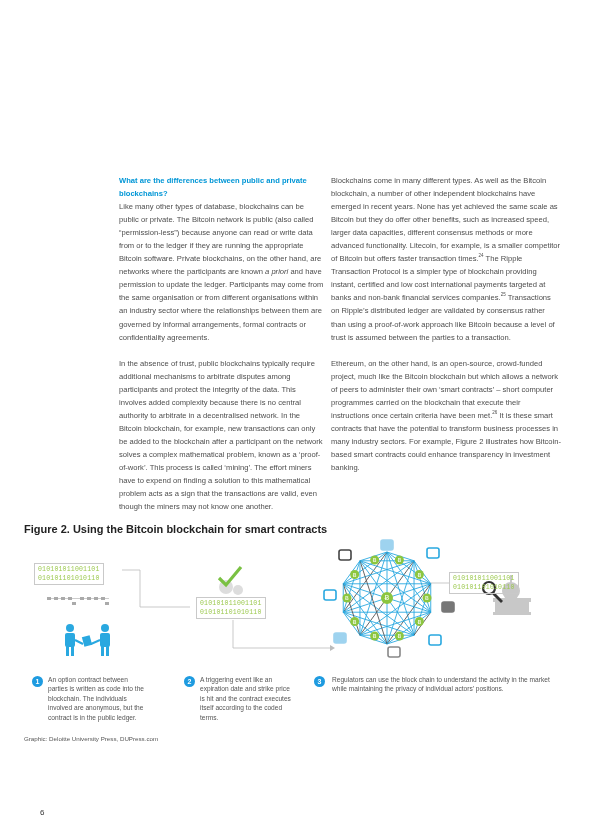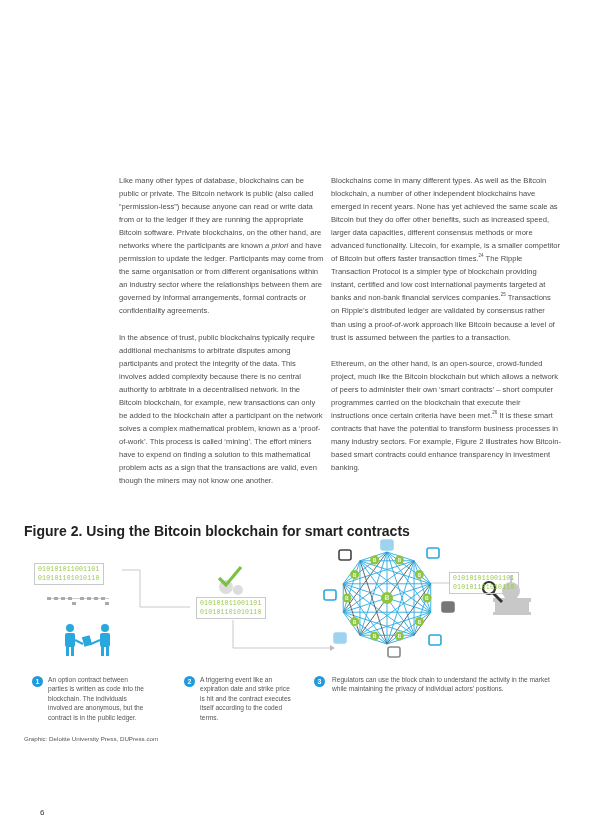--- a/index.html
+++ b/index.html
@@ -4,33 +4,34 @@
 <style>
   * { box-sizing: border-box; margin: 0; padding: 0; }
   html, body { width: 600px; height: 837px; background: #ffffff; overflow: hidden; }
   body { position: relative; font-family: "Liberation Sans", sans-serif; color: #4d4d4d; }
   .col { position: absolute; top: 174px; width: 205px; font-size: 7.6px; line-height: 13.05px; }
   .col-left { left: 119px; }
   .col-right { left: 331px; width: 230px; }
   .h { color: #0096d6; font-weight: bold; }
   .p { margin-bottom: 13px; }
   sup { font-size: 4.5px; line-height: 0; vertical-align: super; }
-  .fig-title { position: absolute; left: 24px; top: 523px; font-size: 14px; font-weight: bold; color: #222; }
+  .fig-title { position: absolute; left: 24px; top: 523px; font-size: 11px; font-weight: bold; color: #222; }
   .bin { position: absolute; border: 1px solid #c9c9c9; background: #fff; color: #9cc94f; font-family: "Liberation Mono", monospace; font-size: 6.5px; line-height: 9px; padding: 1px 3px; letter-spacing: 0.2px; }
   .bin div { white-space: nowrap; }
   .step { position: absolute; font-size: 6.6px; line-height: 9.4px; color: #555; }
   .num { position: absolute; width: 11px; height: 11px; border-radius: 50%; background: #1e9be0; color: #fff; font-size: 7px; font-weight: bold; text-align: center; line-height: 11px; }
   .credit { position: absolute; left: 24px; top: 735px; font-size: 6.2px; color: #555; }
   .page-num { position: absolute; left: 40px; top: 808px; font-size: 8px; color: #333; }
   svg { position: absolute; left: 0; top: 0; }
 </style>
 </head>
 <body>
 
 <div class="col col-left">
+  <div class="h">What are the differences between public and private blockchains?</div>
   <div class="p"><span>Like many other types of database, blockchains can be public or private. The Bitcoin network is public (also called “permission-less”) because anyone can read or write data from or to the ledger if they are running the appropriate Bitcoin software. Private blockchains, on the other hand, are networks where the participants are known </span><i>a priori</i><span> and have permission to update the ledger. Participants may come from the same organisation or from different organisations within an industry sector where the relationships between them are governed by informal arrangements, formal contracts or confidentiality agreements.</span></div>
   <div class="p">In the absence of trust, public blockchains typically require additional mechanisms to arbitrate disputes among participants and protect the integrity of the data. This involves added complexity because there is no central authority to arbitrate in a decentralised network. In the Bitcoin blockchain, for example, new transactions can only be added to the blockchain after a participant on the network solves a complex mathematical problem, known as a ‘proof-of-work’. This process is called ‘mining’. The effort miners have to expend on finding a solution to this mathematical problem acts as a sign that the transactions are valid, even though the miners may not know one another.</div>
 </div>
 
 <div class="col col-right">
   <div class="p"><span>Blockchains come in many different types. As well as the Bitcoin blockchain, a number of other independent blockchains have emerged in recent years. None has yet achieved the same scale as Bitcoin but they do offer other benefits, such as increased speed, larger data capacities, different consensus methods or more advanced functionality. Litecoin, for example, is a smaller competitor of Bitcoin but offers faster transaction times.</span><sup>24</sup><span> The Ripple Transaction Protocol is a simpler type of blockchain providing instant, certified and low cost international payments targeted at banks and non-bank financial services companies.</span><sup>25</sup><span> Transactions on Ripple’s distributed ledger are validated by consensus rather than using a proof-of-work approach like Bitcoin because a level of trust is assumed between the parties to a transaction.</span></div>
   <div class="p"><span>Ethereum, on the other hand, is an open-source, crowd-funded project, much like the Bitcoin blockchain but which allows a network of peers to administer their own ‘smart contracts’ – short computer programmes carried on the blockchain that execute their instructions once certain criteria have been met.</span><sup>26</sup><span> It is these smart contracts that have the potential to transform business processes in many industry sectors. For example, Figure 2 illustrates how Bitcoin-based smart contracts could enhance transparency in investment banking.</span></div>
 </div>
 
 <div class="fig-title">Figure 2. Using the Bitcoin blockchain for smart contracts</div>

